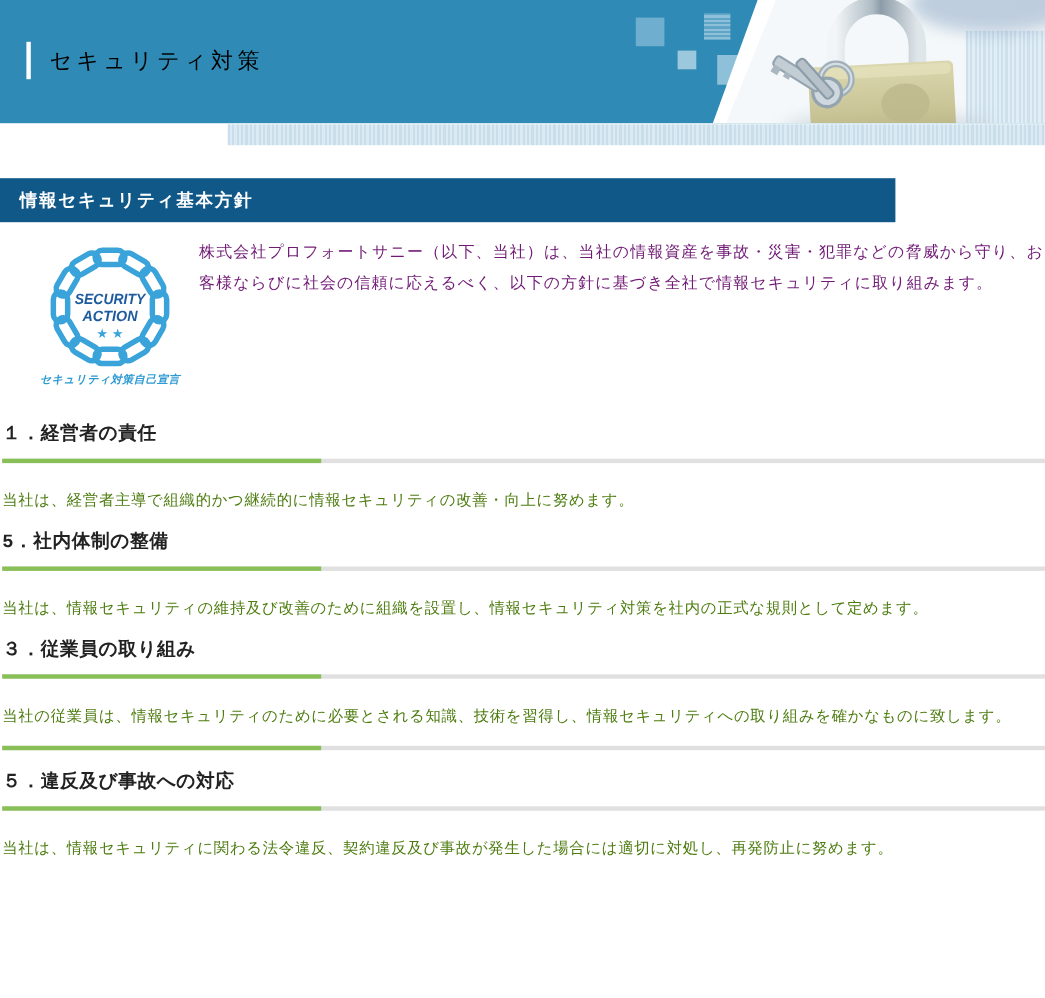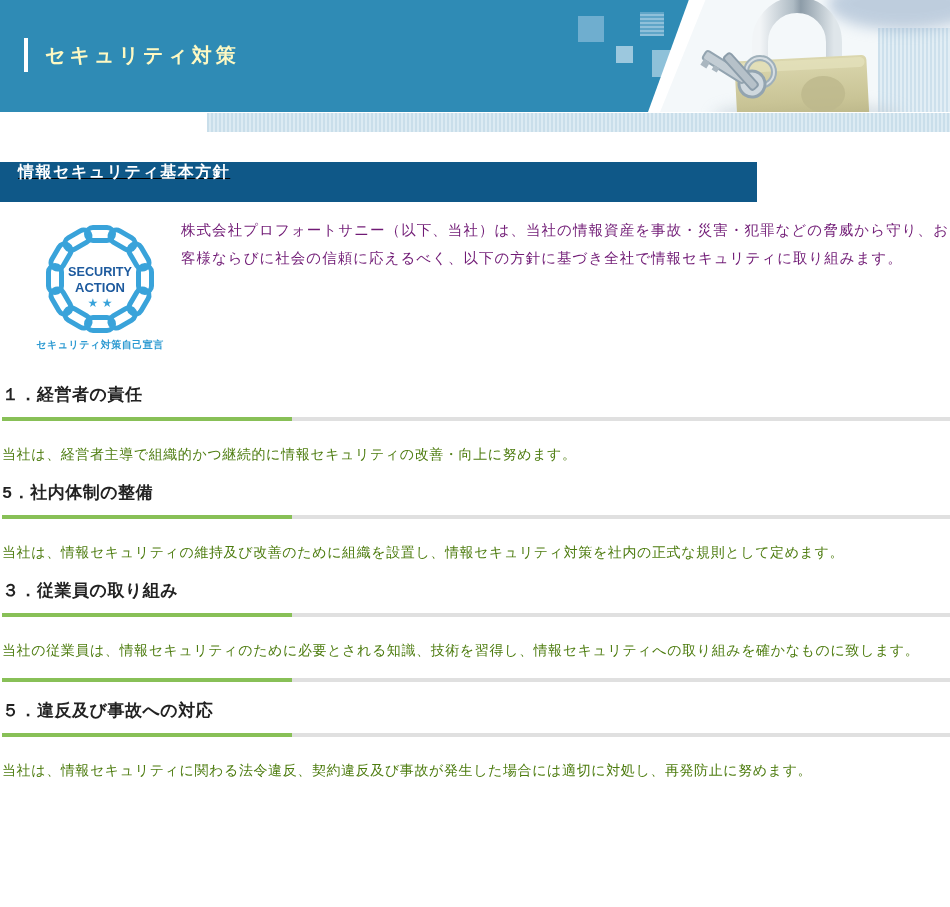--- a/index.html
+++ b/index.html
@@ -7,21 +7,21 @@
   body {
     width:950px; height:907px; position:relative; overflow:hidden;
     font-family:"Liberation Sans","DejaVu Sans",sans-serif;
     -webkit-font-smoothing:antialiased;
   }
 
   
   .hero { position:relative; width:950px; height:112px; background:#2F8BB5; overflow:hidden; }
   .hero-title-row { position:absolute; left:24px; top:38px; display:flex; align-items:center; }
   .hero-accent { width:4px; height:34px; background:#ffffff; margin-right:17px; }
-  .hero-title { color:#fef9c3; font-size:20px; font-weight:bold; letter-spacing:4px; }
+  .hero-title { color:#000000; font-size:20px; font-weight:normal; letter-spacing:4px; }
 
   .sq { position:absolute; }
   .sq1 { left:578px; top:16px; width:26px; height:26px; background:#6FAECF; }
   .sq2 { left:616px; top:46px; width:17px; height:17px; background:#9CC8DE; }
   .sq3 { left:640px; top:12px; width:24px; height:24px;
          background:repeating-linear-gradient(0deg,#8FC0DA 0 2px,#5FA5C8 2px 4px); }
   .sq4 { left:652px; top:50px; width:27px; height:27px; background:#AFD3E5; opacity:.75; }
 
   .hero-diag { position:absolute; left:648px; top:0; width:302px; height:112px; background:#ffffff;
                clip-path:polygon(13.5% 0, 19.5% 0, 4.5% 100%, 0% 100%); }
@@ -29,27 +29,27 @@
                 clip-path:polygon(19% 0, 100% 0, 100% 100%, 4% 100%); }
   .photo-stripes { position:absolute; right:0; top:28px; bottom:0; width:72px;
                    background:repeating-linear-gradient(90deg,#cde0ec 0 2px,#e2eef5 2px 4px); }
   .hero-photo svg { position:absolute; left:0; top:0; }
 
   
   .sub-band { margin-left:207px; margin-top:1px; height:19px; width:743px;
               background:repeating-linear-gradient(90deg,#c9deea 0 2px,#dcebf3 2px 4px); }
 
   
-  .policy-bar { margin-top:30px; width:757px; height:40px; background:#0F5888;
-                display:flex; padding-left:18px;text-decoration:underline; }
+  .policy-bar { margin-top:30px; width:814px; height:40px; background:#0F5888;
+                display:flex; align-items:center; padding-left:18px; }
   .policy-bar-title { color:#ffffff; font-size:16px; font-weight:bold; letter-spacing:1.5px; }
 
   
   .intro-row { display:flex; padding:14px 0 0 35px; }
-  .badge-wrap { width:130px; flex:0 0 130px; display:flex; flex-direction:column; align-items:center; padding-top:8px; }
+  .badge-wrap { width:130px; flex:0 0 130px; display:flex; flex-direction:column; align-items:center; padding-top:8px;font-style:italic; }
   .badge-caption { margin-top:4px; font-size:10px; font-weight:bold; color:#2D9AD2; letter-spacing:.5px; white-space:nowrap; }
   .intro-text { margin-left:16px; width:768px; font-size:14.5px; color:#701a75;
                 line-height:28px; letter-spacing:1px; text-align:justify;font-family:Liberation Serif, serif; }
 
   
   .sections { margin-top:32px; padding:0 0 0 2px; }
   .section { margin-bottom:18px; }
   .section-heading { font-size:17px; font-weight:bold; color:#222222; letter-spacing:.5px; line-height:24px;font-family:Liberation Mono, monospace; }
   .section-rule { margin-top:9px; width:948px; height:4px; background:#E0E0E0; }
   .section-rule .green { width:290px; height:4px; background:#88C057; }

